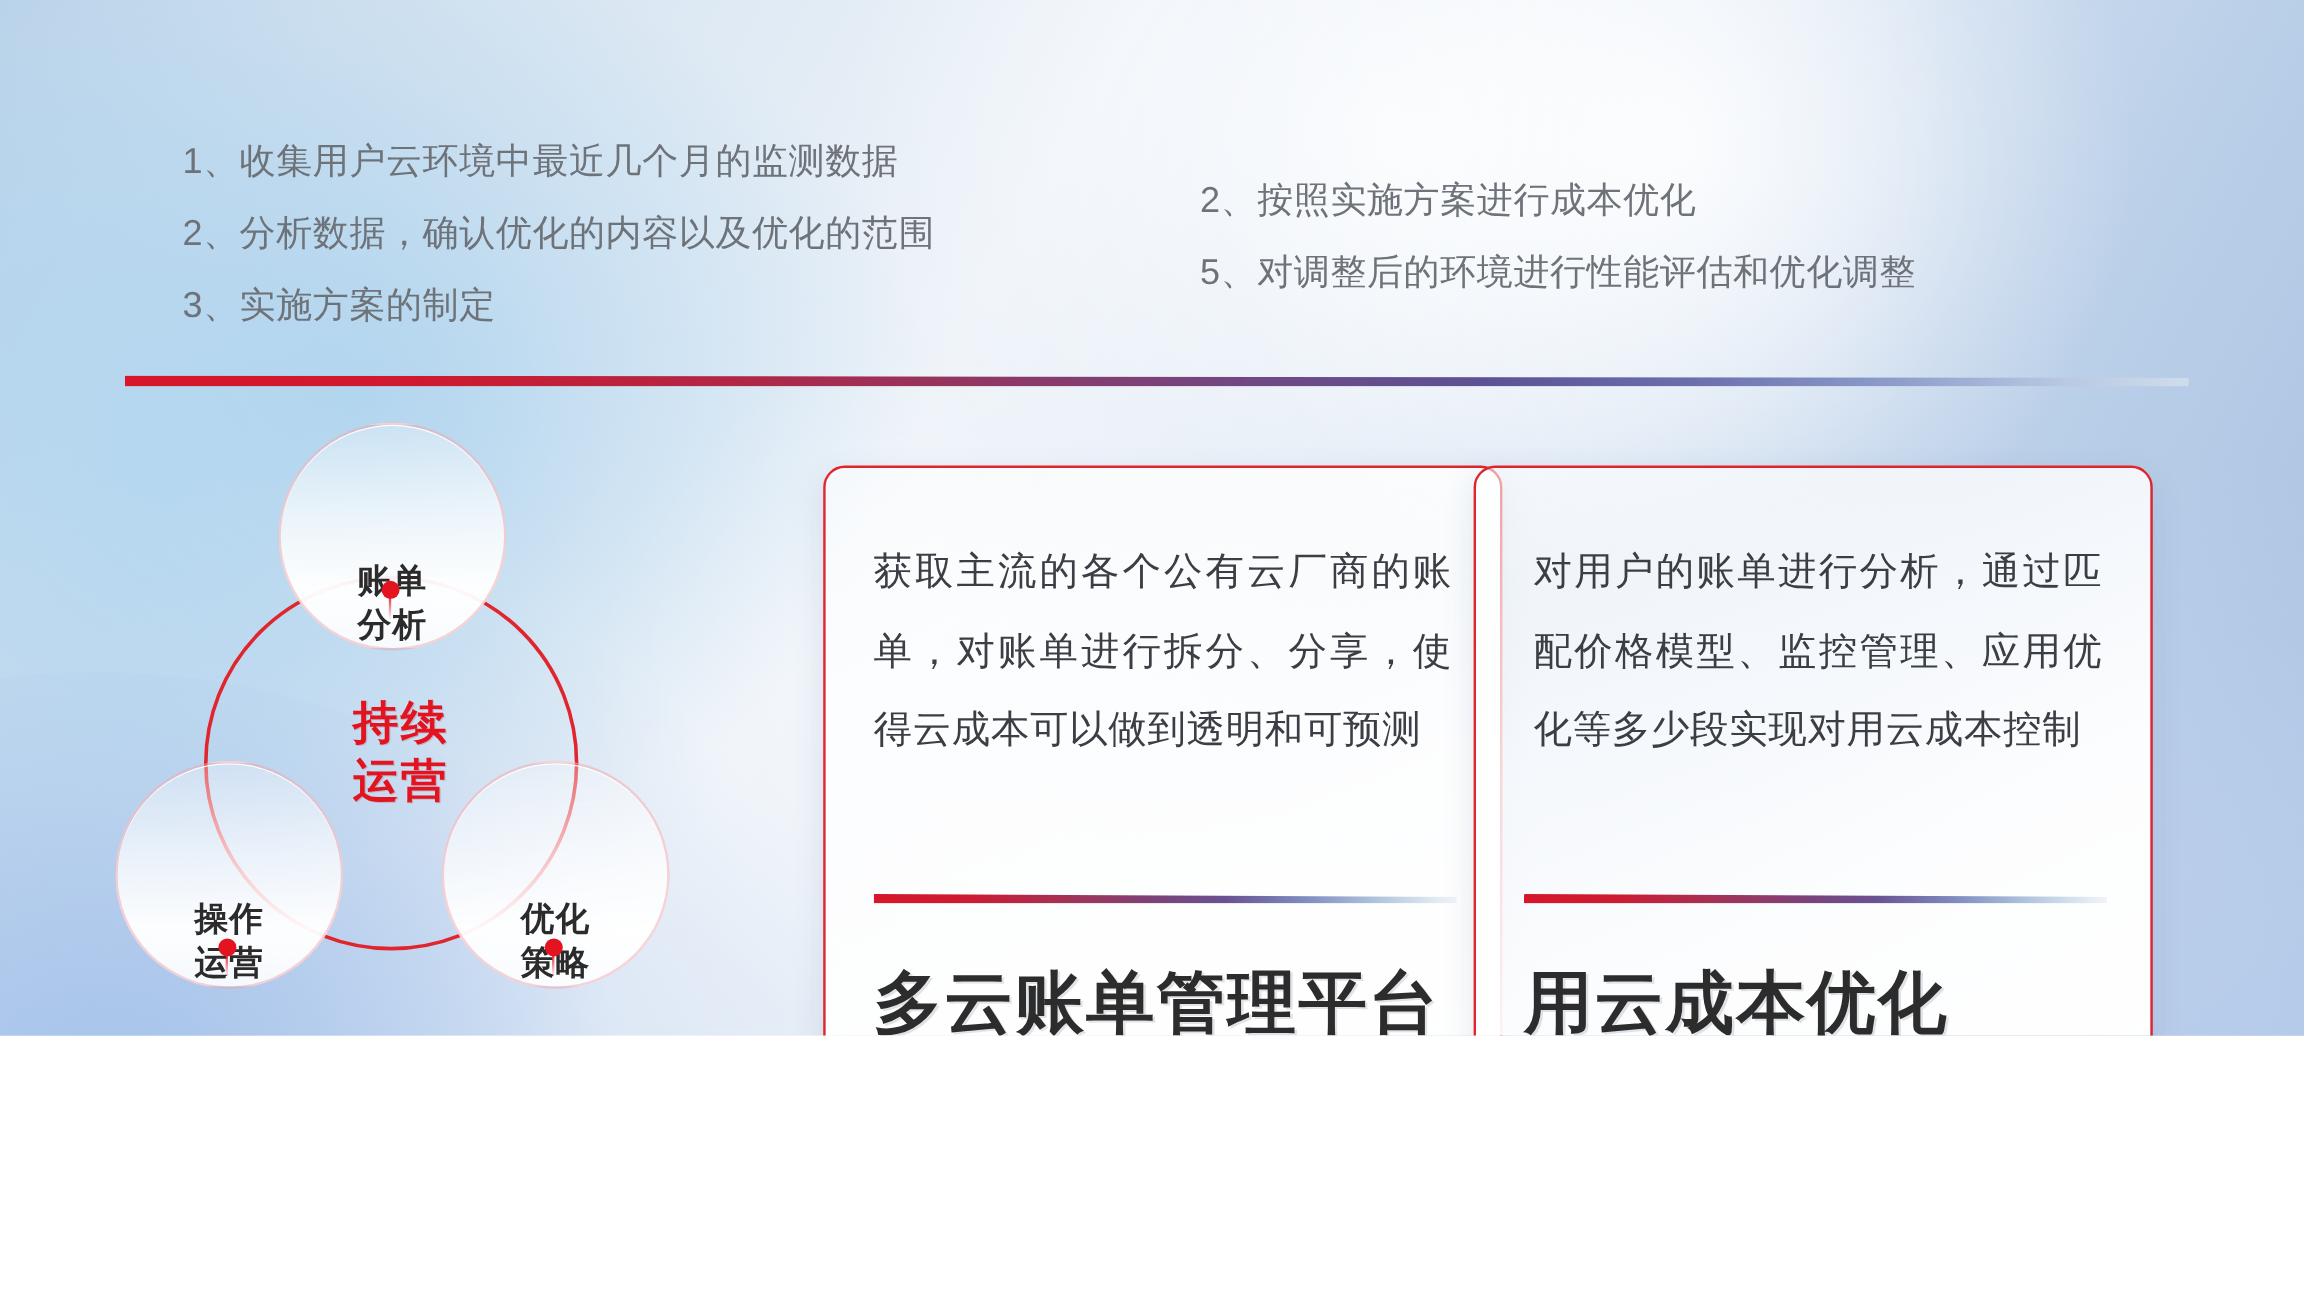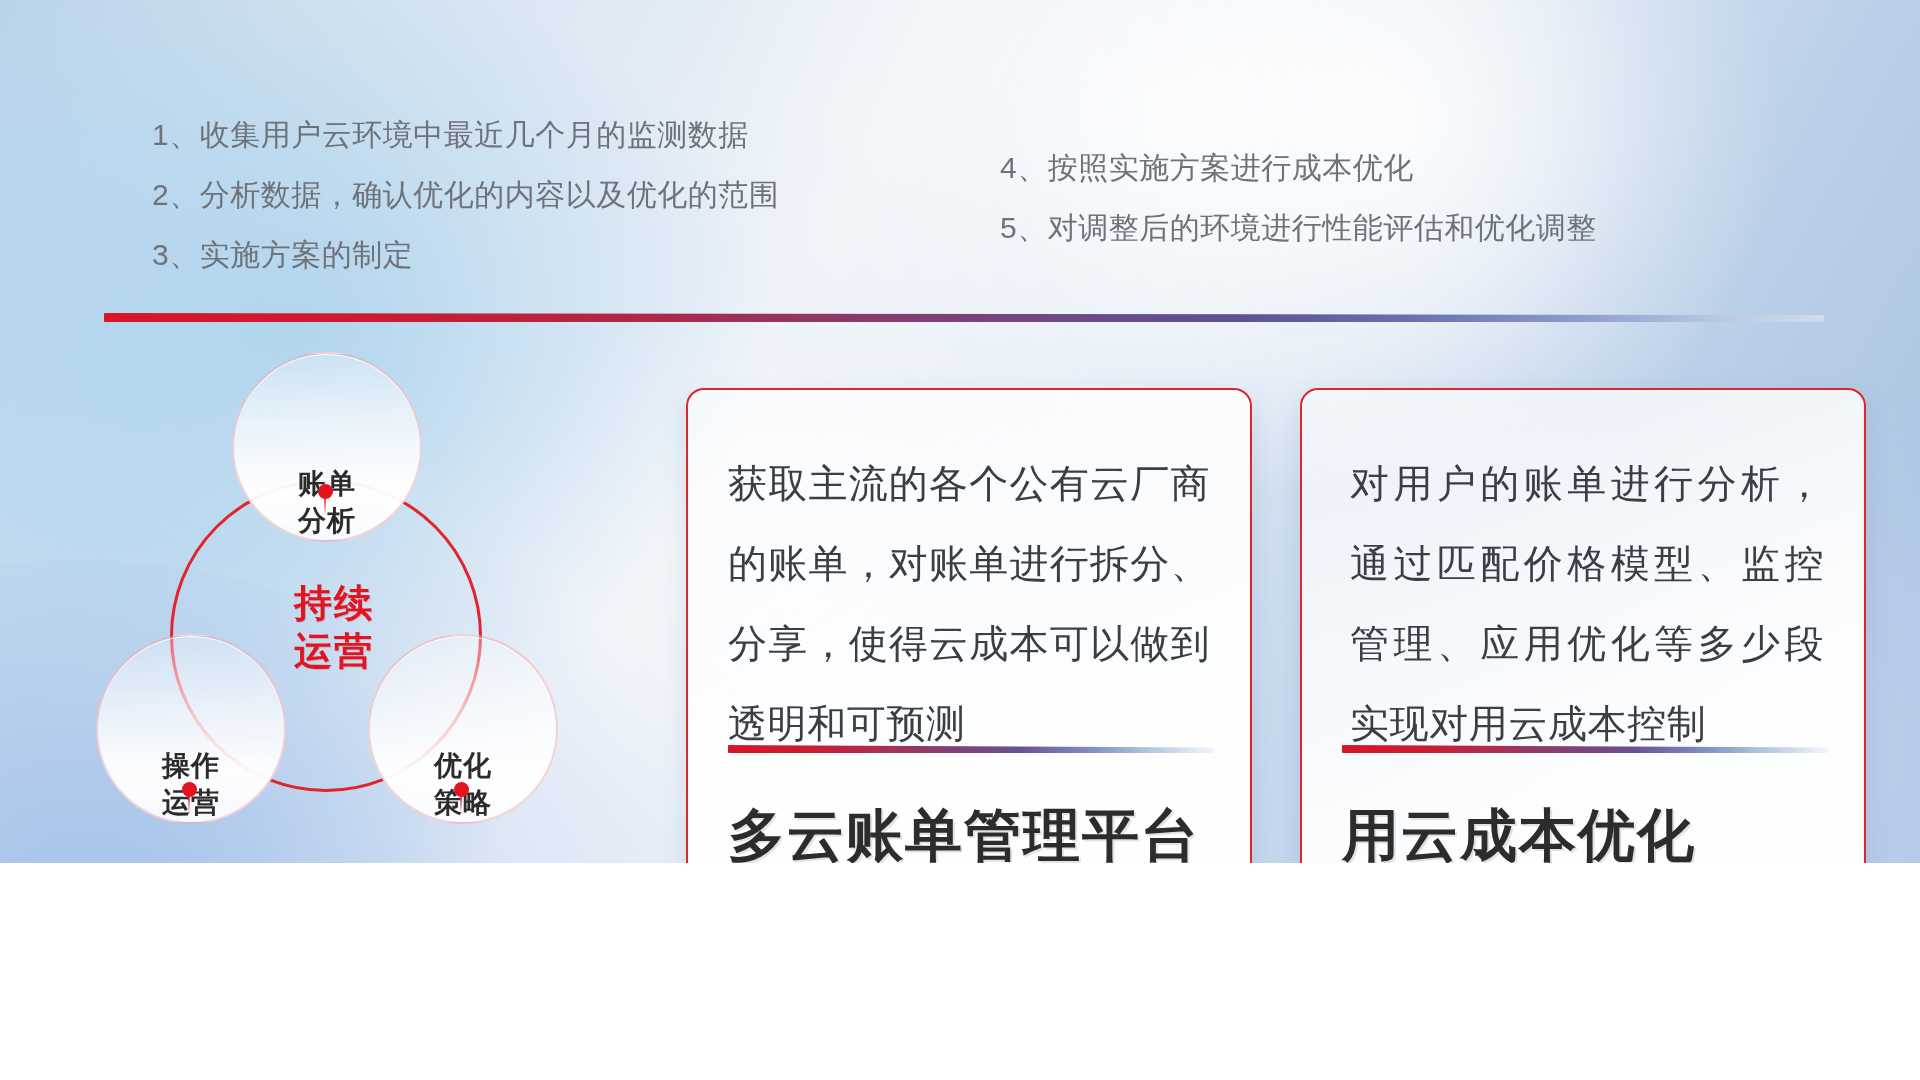--- a/index.html
+++ b/index.html
@@ -186,24 +186,24 @@
         rgba(255,255,255,0.55) 0%,
         rgba(255,255,255,0.80) 30%,
         rgba(255,255,255,0.96) 62%,
         #ffffff 100%);
     box-shadow: 0 10px 26px rgba(80,110,150,0.16);
     box-sizing: border-box;
     padding: 54px 40px 0 40px;
     overflow: hidden;
   }
   #card-1 { left: 686px; }
-  #card-2 { left: 1300px; padding-left: 48px; }
+  #card-2 { left: 1228px; padding-left: 48px; }
 
   .card .body {
-    font-size: 39px;
+    font-size: 32px;
     line-height: 2.05;
     color: #3b3f45;
     letter-spacing: 0.6px;
     text-align: justify;
     text-justify: inter-ideograph;
   }
   .card .rule {
     position: absolute;
     left: 40px;
     bottom: 178px;
@@ -238,21 +238,21 @@
   <div class="bloom b4"></div>
   <div class="bloom b5"></div>
 
   <div class="list" id="list-left">
     <div class="row">1、收集用户云环境中最近几个月的监测数据</div>
     <div class="row">2、分析数据，确认优化的内容以及优化的范围</div>
     <div class="row">3、实施方案的制定</div>
   </div>
 
   <div class="list" id="list-right">
-    <div class="row">4、按照实施方案进行成本优化</div>
+    <div class="row">2、按照实施方案进行成本优化</div>
     <div class="row">5、对调整后的环境进行性能评估和优化调整</div>
   </div>
 
   <div id="divider">
     <div class="bar"></div>
   </div>
 
   <div id="venn">
 
     <div id="ring"></div>

